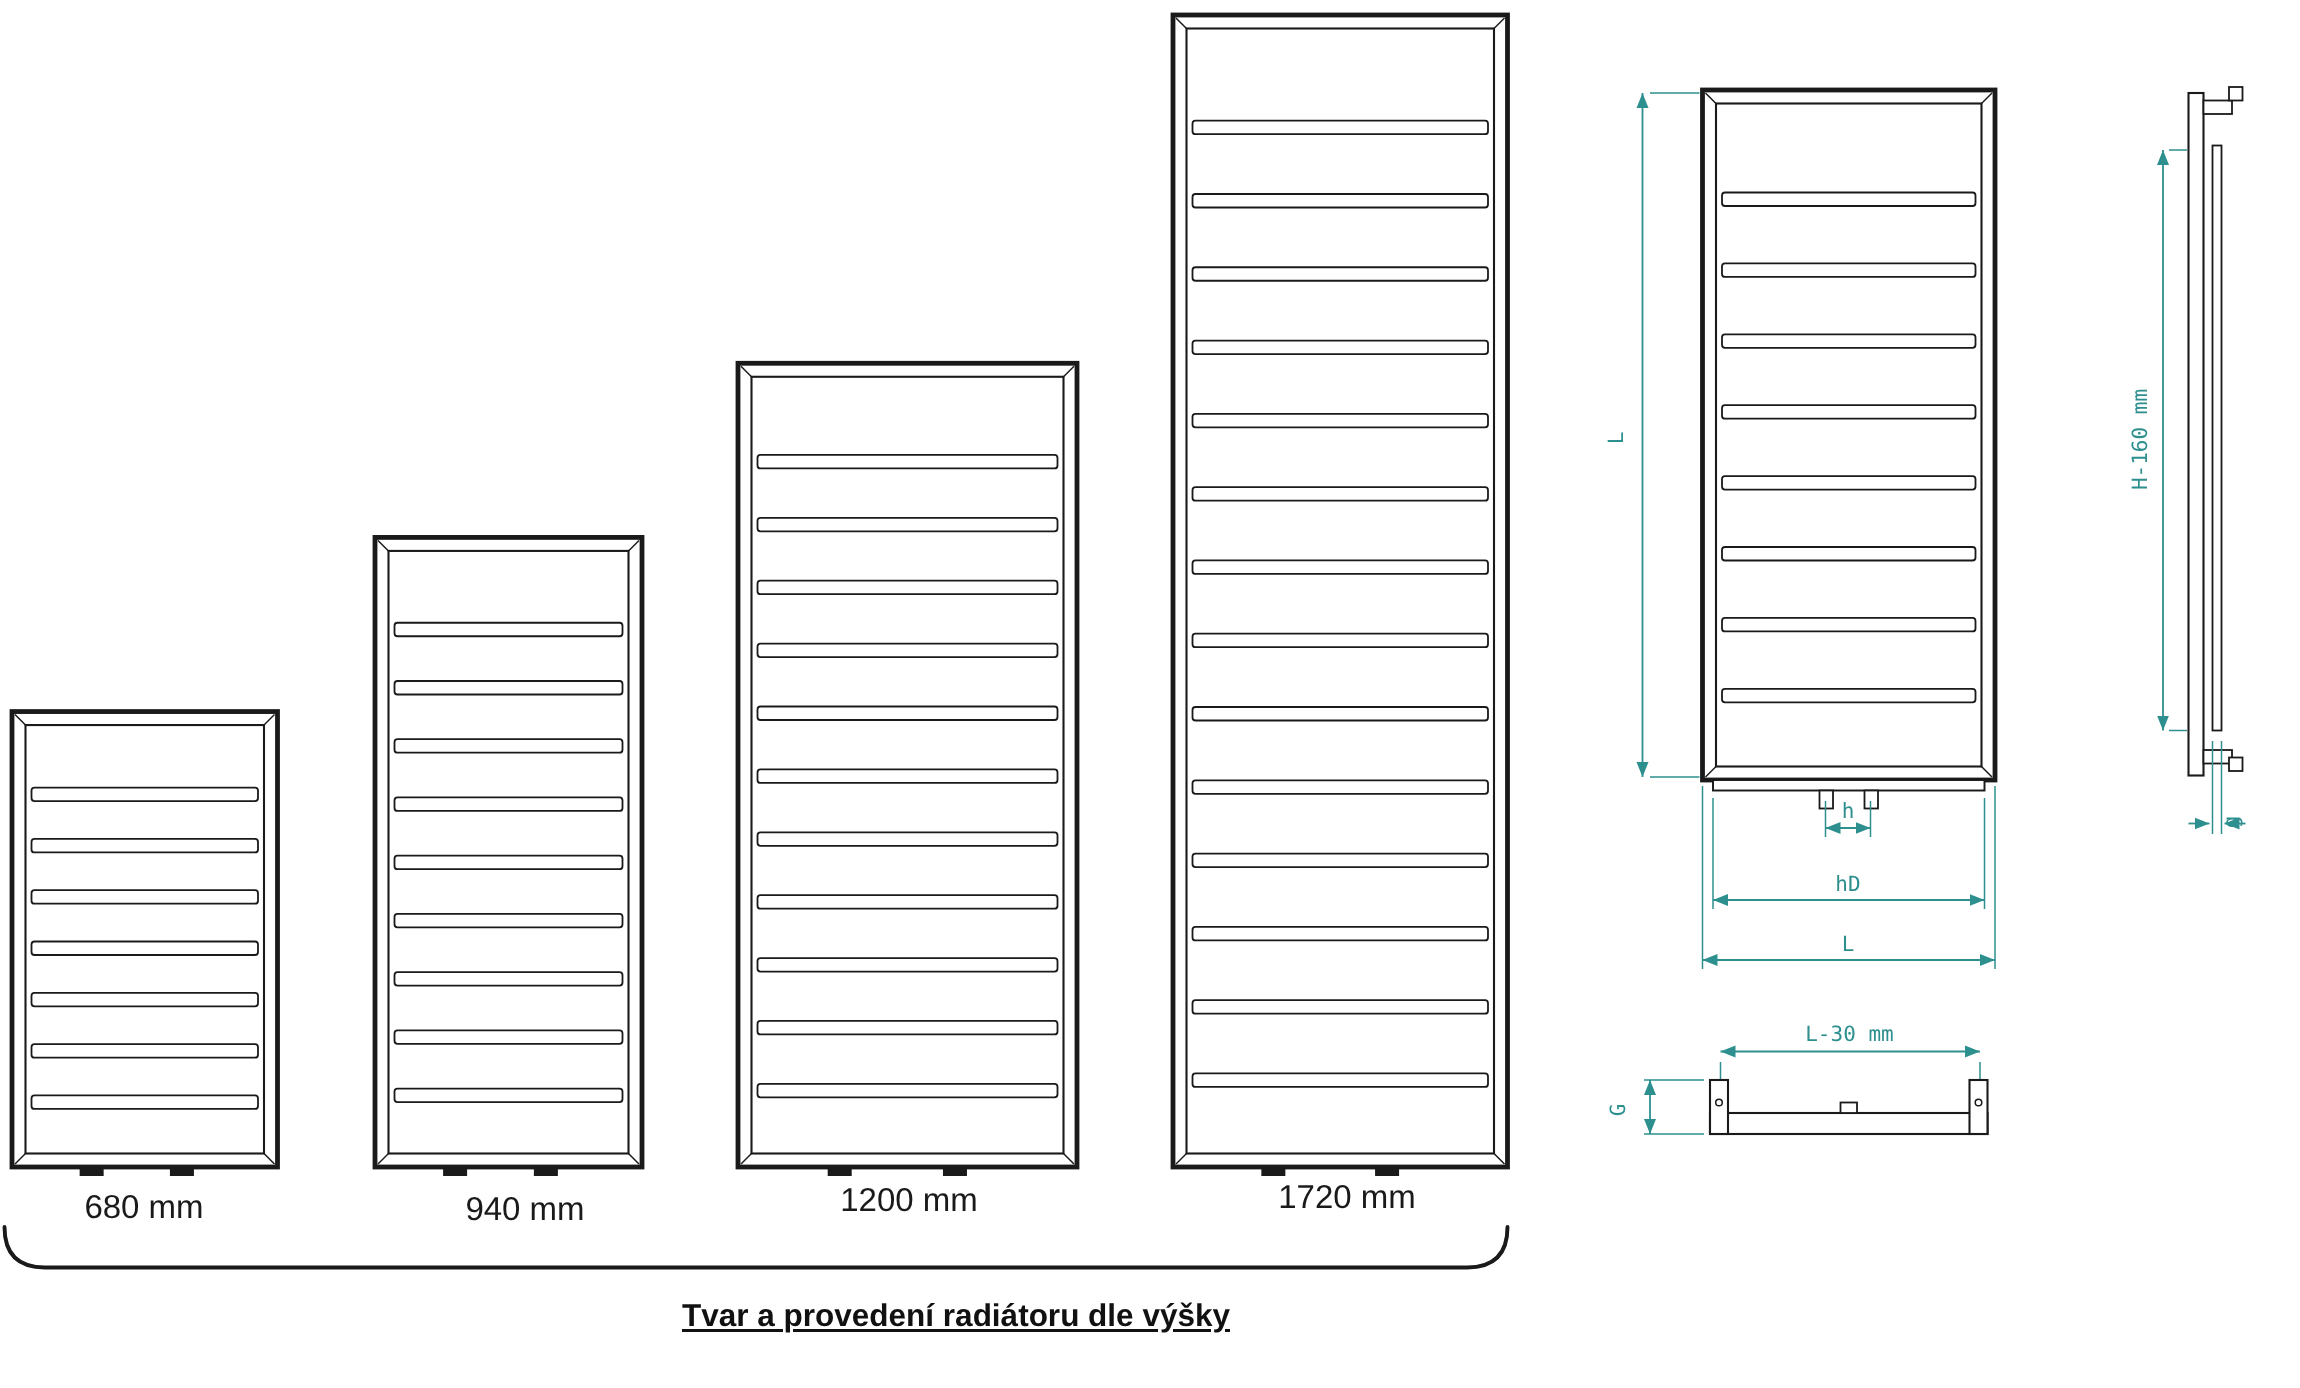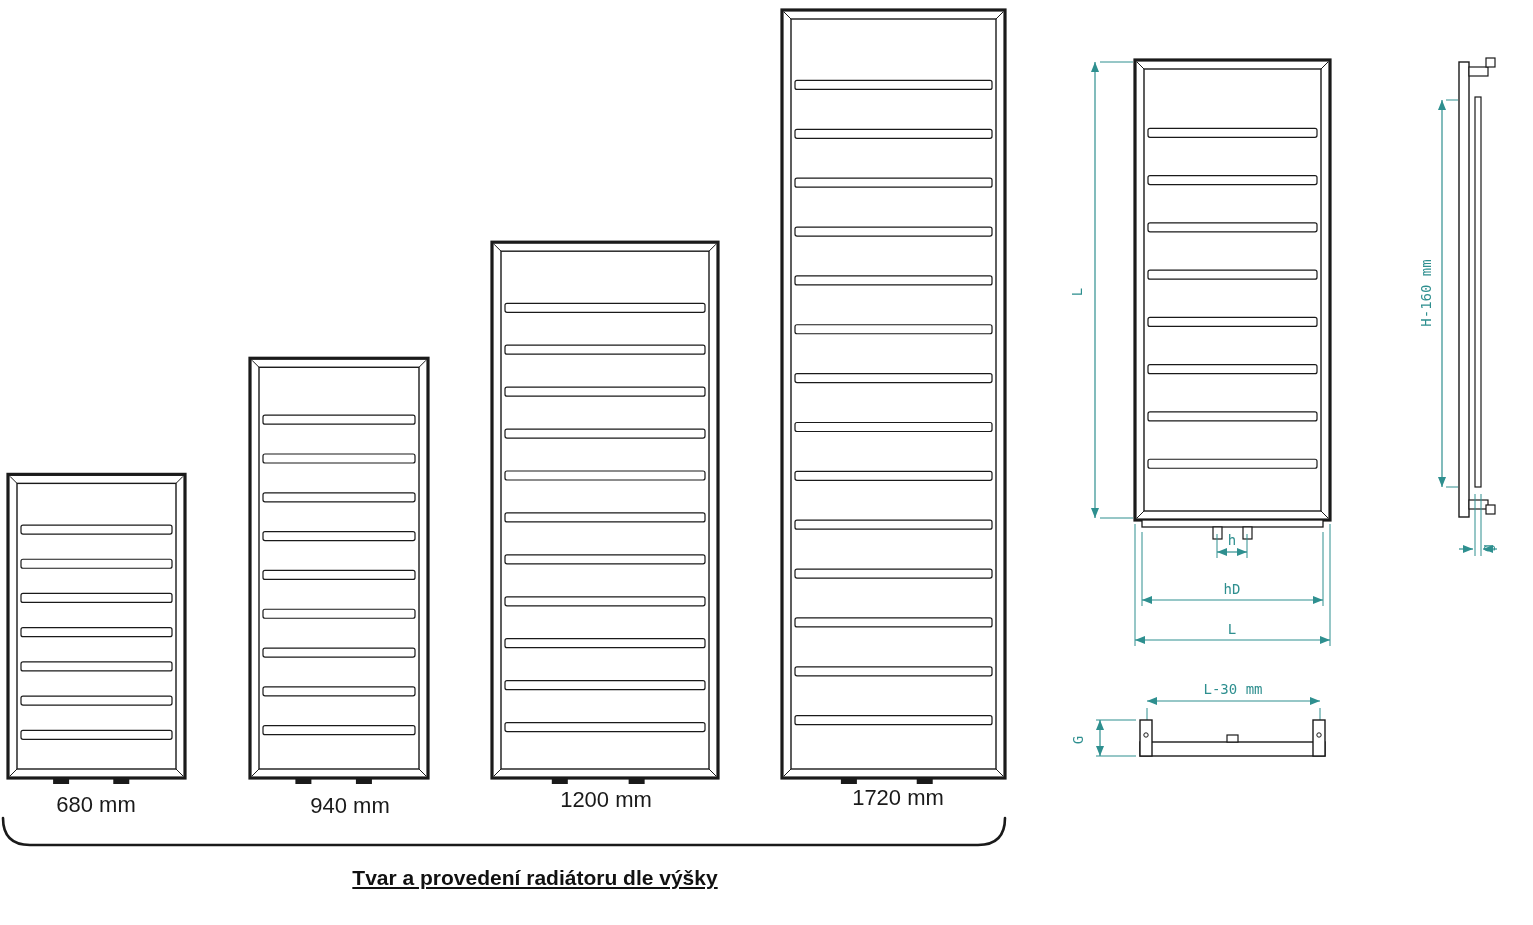--- a/index.html
+++ b/index.html
@@ -1,21 +1,21 @@
 <!DOCTYPE html>
 <html><head>
 <meta charset="utf-8">
 <style>
   html,body{margin:0;padding:0;background:#ffffff;}
   .stage{position:relative;width:1533px;height:925px;background:#ffffff;
          font-family:"Liberation Sans",sans-serif;overflow:hidden;}
   .stage svg{position:absolute;left:0;top:0;}
   .size-label{font-size:22px;fill:#1a1a1a;font-family:"Liberation Sans",sans-serif;}
   .dim-label{font-size:14px;fill:#2e8f8f;font-family:"DejaVu Sans Mono",monospace;}
-  .caption{position:absolute;left:250px;top:866px;width:570px;text-align:center;
+  .caption{position:absolute;left:250px;top:866px;width:570px;text-align:right;
            font-size:21px;font-weight:bold;text-decoration:underline;color:#111;
            font-family:"Liberation Sans",sans-serif;}
 </style>
 </head>
 <body>
 
 <div class="stage">
   <svg width="1533" height="925" viewBox="0 0 1533 925">
     <defs>
       <marker id="arrow" viewBox="0 0 10 10" refX="10" refY="5" markerWidth="10" markerHeight="10" markerUnits="userSpaceOnUse" orient="auto-start-reverse">

